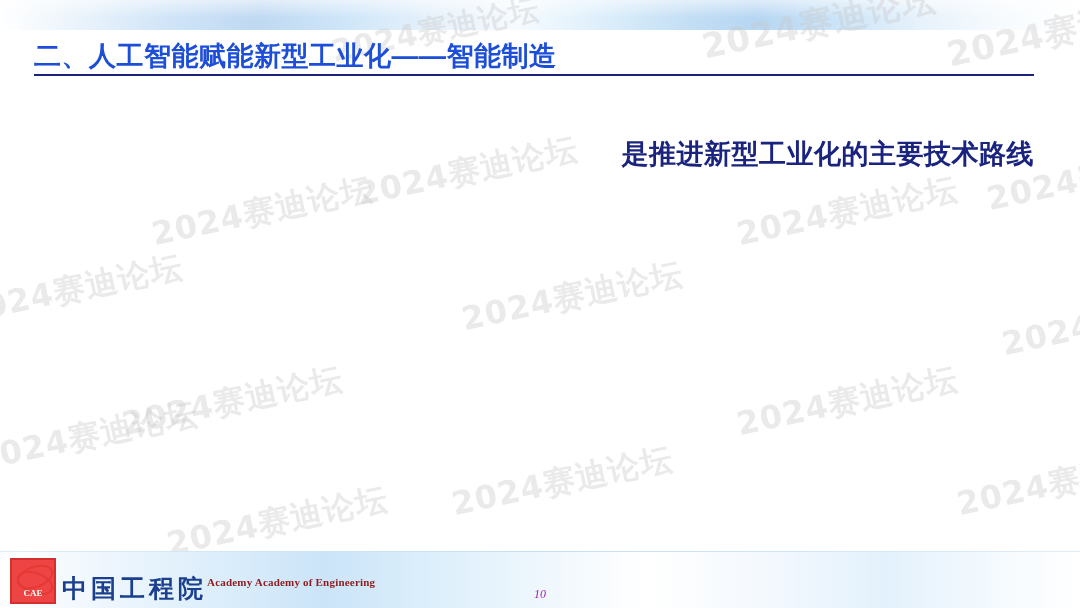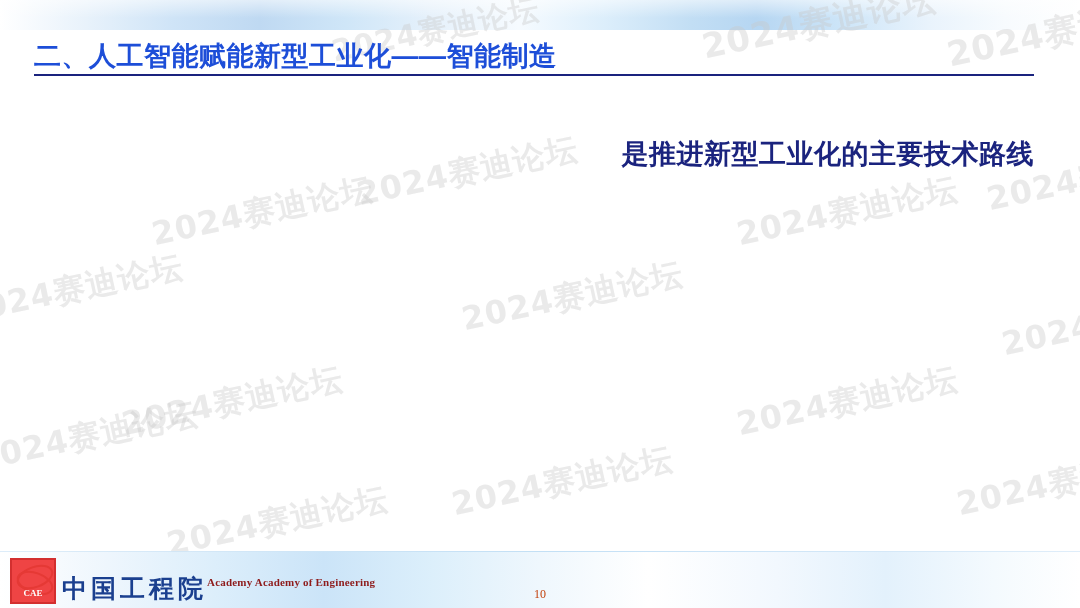--- a/index.html
+++ b/index.html
@@ -222,21 +222,22 @@
     font-weight: bold;
     letter-spacing: 0.2px;
   }
   .page-number {
     position: absolute;
     left: 0;
     bottom: 6px;
     width: 1080px;
     text-align: center;
     font-size: 12px;
-    color: #c2410c;
+    color: #a21caf;
+    font-style: italic;
     font-family: "Liberation Serif", serif;
   }
 </style>
 </head>
 <body>
 
 <div class="slide">
 
   <div class="top-band"></div>
 

